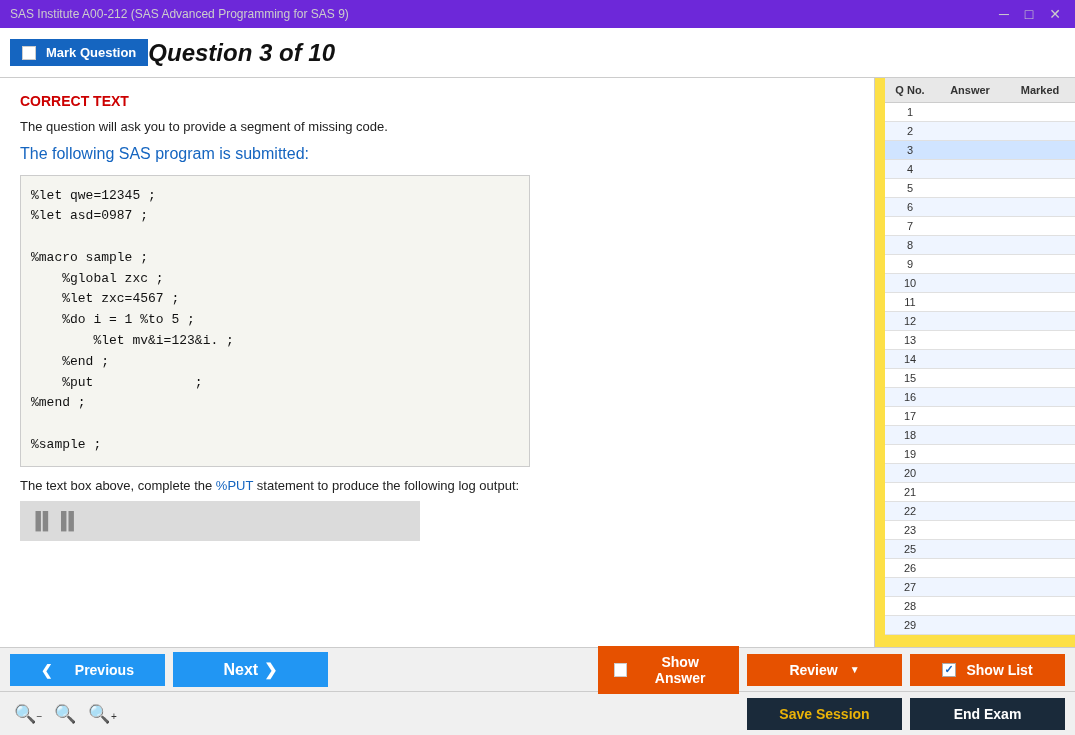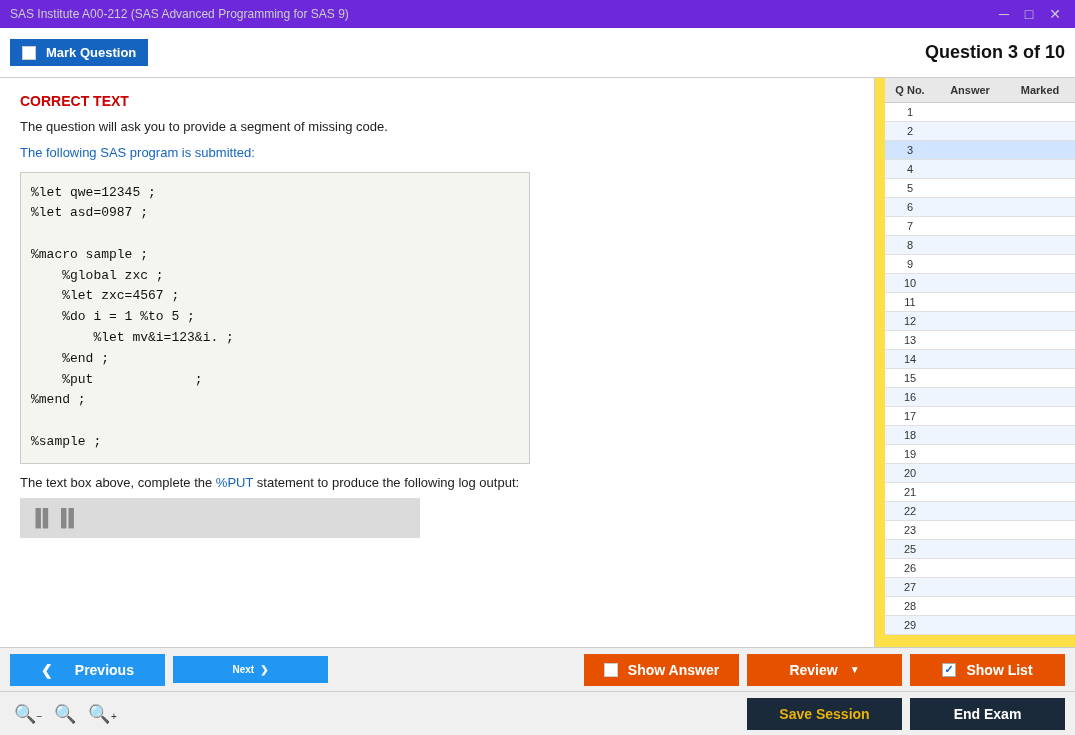--- a/index.html
+++ b/index.html
@@ -33,24 +33,25 @@
       padding: 6px 12px;
       font-size: 13px;
       font-weight: bold;
       cursor: pointer;
       display: flex;
       align-items: center;
       gap: 6px;
     }
     .question-title {
       flex: 1;
-      text-align: right;
-      font-size: 18px;
+      text-align: left;
+      font-size: 24px;
       font-weight: bold;
       color: #111;
+      font-style: italic;
     }
 
     .main-content {
       display: flex;
       height: calc(735px - 28px - 50px - 44px - 44px);
       background: white;
     }
 
     .question-area {
       flex: 1;
@@ -69,21 +70,21 @@
     .question-text {
       color: #222;
       margin-bottom: 8px;
       font-size: 13px;
       line-height: 1.5;
     }
 
     .following-text {
       color: #1565c0;
       margin-bottom: 12px;
-      font-size: 13px;
+      font-size: 16px;
     }
 
     .code-image-container {
       background: #f5f5f0;
       border: 1px solid #ccc;
       width: 510px;
       padding: 10px;
       font-family: 'Courier New', monospace;
       font-size: 13px;
       color: #111;
@@ -178,42 +179,42 @@
       align-items: center;
       gap: 22px;
       width: 155px;
       justify-content: center;
     }
     .nav-btn-next {
       background: #2196f3;
       color: white;
       border: none;
       padding: 8px 20px;
-      font-size: 10px;
+      font-size: 16px;
       font-weight: bold;
       cursor: pointer;
       display: flex;
       align-items: center;
       gap: 6px;
       width: 155px;
       justify-content: center;
     }
     .nav-spacer { flex: 1; }
     .show-answer-btn {
       background: #e65100;
       color: white;
       border: none;
       padding: 8px 16px;
       font-size: 14px;
       font-weight: bold;
       cursor: pointer;
       display: flex;
       align-items: center;
       gap: 6px;
-      width: 155px;
+      width: 141px;
       justify-content: center;
     }
     .review-btn {
       background: #e65100;
       color: white;
       border: none;
       padding: 8px 16px;
       font-size: 14px;
       font-weight: bold;
       cursor: pointer;

